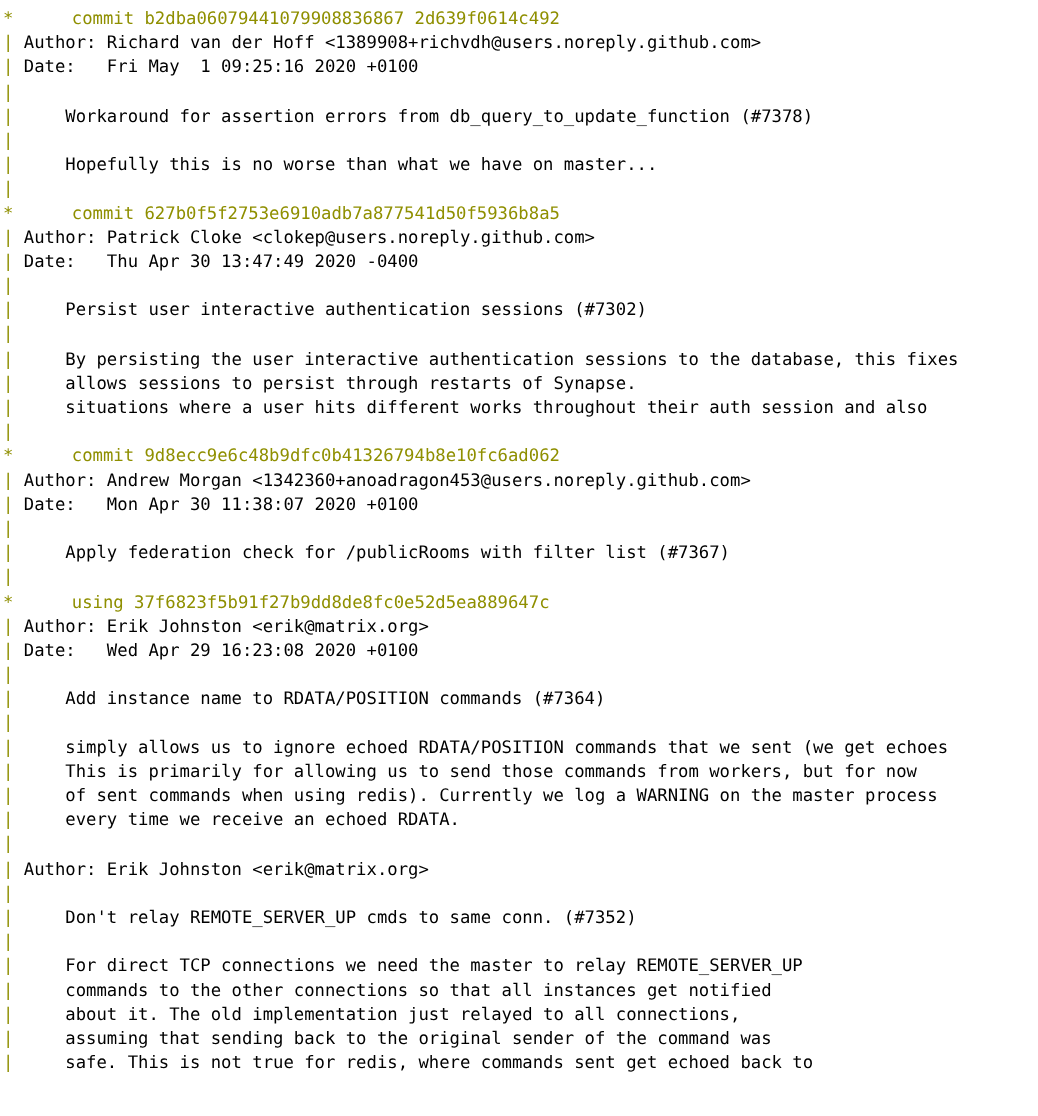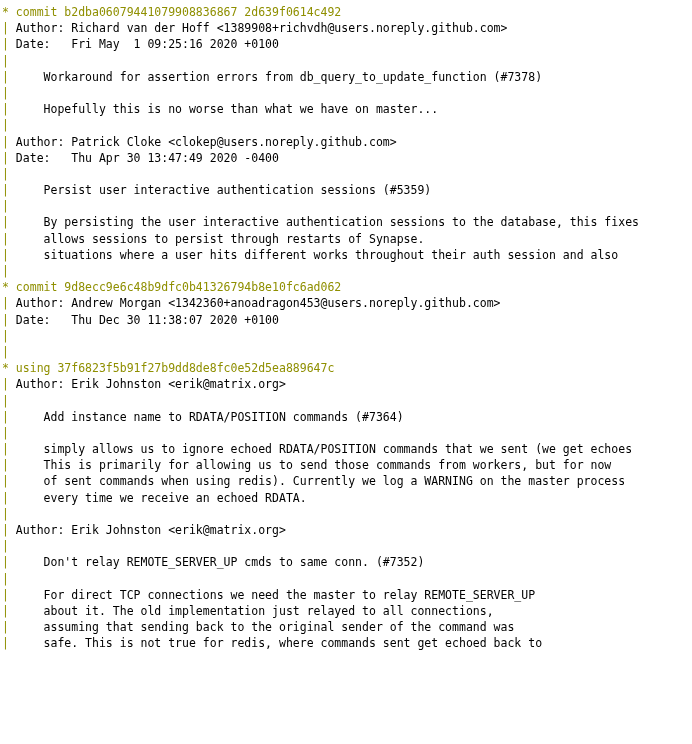--- a/index.html
+++ b/index.html
@@ -25,62 +25,67 @@
     padding-left: 2px;
   }
   .graph {
     color: #8f8f00;
   }
   .graph-star {
     color: #8f8f00;
   }
   .commit-hdr {
     color: #8f8f00;
+    margin-left: 32px;
   }
   .plain {
     color: #000000;
   }
 </style>
 </head>
 <body>
 
 <div id="log">
     <div class="line"><span class="graph-star">* </span><span class="commit-hdr">commit b2dba06079441079908836867 2d639f0614c492</span></div>
     <div class="line"><span class="graph">| </span><span class="plain">Author: Richard van der Hoff &lt;1389908+richvdh@users.noreply.github.com&gt;</span></div>
     <div class="line"><span class="graph">| </span><span class="plain">Date:   Fri May  1 09:25:16 2020 +0100</span></div>
     <div class="line"><span class="graph">| </span><span class="plain"></span></div>
     <div class="line"><span class="graph">| </span><span class="plain">    Workaround for assertion errors from db_query_to_update_function (#7378)</span></div>
     <div class="line"><span class="graph">| </span><span class="plain"></span></div>
     <div class="line"><span class="graph">| </span><span class="plain">    Hopefully this is no worse than what we have on master...</span></div>
     <div class="line"><span class="graph">| </span><span class="plain"></span></div>
+    <div class="line"><span class="graph-star">* </span><span class="commit-hdr">commit 627b0f5f2753e6910adb7a877541d50f5936b8a5</span></div>
     <div class="line"><span class="graph">| </span><span class="plain">Author: Patrick Cloke &lt;clokep@users.noreply.github.com&gt;</span></div>
     <div class="line"><span class="graph">| </span><span class="plain">Date:   Thu Apr 30 13:47:49 2020 -0400</span></div>
     <div class="line"><span class="graph">| </span><span class="plain"></span></div>
-    <div class="line"><span class="graph">| </span><span class="plain">    Persist user interactive authentication sessions (#5359)</span></div>
+    <div class="line"><span class="graph">| </span><span class="plain">    Persist user interactive authentication sessions (#7302)</span></div>
     <div class="line"><span class="graph">| </span><span class="plain"></span></div>
     <div class="line"><span class="graph">| </span><span class="plain">    By persisting the user interactive authentication sessions to the database, this fixes</span></div>
     <div class="line"><span class="graph">| </span><span class="plain">    allows sessions to persist through restarts of Synapse.</span></div>
     <div class="line"><span class="graph">| </span><span class="plain">    situations where a user hits different works throughout their auth session and also</span></div>
     <div class="line"><span class="graph">| </span><span class="plain"></span></div>
     <div class="line"><span class="graph-star">* </span><span class="commit-hdr">commit 9d8ecc9e6c48b9dfc0b41326794b8e10fc6ad062</span></div>
     <div class="line"><span class="graph">| </span><span class="plain">Author: Andrew Morgan &lt;1342360+anoadragon453@users.noreply.github.com&gt;</span></div>
-    <div class="line"><span class="graph">| </span><span class="plain">Date:   Thu Dec 30 11:38:07 2020 +0100</span></div>
+    <div class="line"><span class="graph">| </span><span class="plain">Date:   Mon Apr 30 11:38:07 2020 +0100</span></div>
     <div class="line"><span class="graph">| </span><span class="plain"></span></div>
+    <div class="line"><span class="graph">| </span><span class="plain">    Apply federation check for /publicRooms with filter list (#7367)</span></div>
     <div class="line"><span class="graph">| </span><span class="plain"></span></div>
     <div class="line"><span class="graph-star">* </span><span class="commit-hdr">using 37f6823f5b91f27b9dd8de8fc0e52d5ea889647c</span></div>
     <div class="line"><span class="graph">| </span><span class="plain">Author: Erik Johnston &lt;erik@matrix.org&gt;</span></div>
+    <div class="line"><span class="graph">| </span><span class="plain">Date:   Wed Apr 29 16:23:08 2020 +0100</span></div>
     <div class="line"><span class="graph">| </span><span class="plain"></span></div>
     <div class="line"><span class="graph">| </span><span class="plain">    Add instance name to RDATA/POSITION commands (#7364)</span></div>
     <div class="line"><span class="graph">| </span><span class="plain"></span></div>
     <div class="line"><span class="graph">| </span><span class="plain">    simply allows us to ignore echoed RDATA/POSITION commands that we sent (we get echoes</span></div>
     <div class="line"><span class="graph">| </span><span class="plain">    This is primarily for allowing us to send those commands from workers, but for now</span></div>
     <div class="line"><span class="graph">| </span><span class="plain">    of sent commands when using redis). Currently we log a WARNING on the master process</span></div>
     <div class="line"><span class="graph">| </span><span class="plain">    every time we receive an echoed RDATA.</span></div>
     <div class="line"><span class="graph">| </span><span class="plain"></span></div>
     <div class="line"><span class="graph">| </span><span class="plain">Author: Erik Johnston &lt;erik@matrix.org&gt;</span></div>
     <div class="line"><span class="graph">| </span><span class="plain"></span></div>
     <div class="line"><span class="graph">| </span><span class="plain">    Don't relay REMOTE_SERVER_UP cmds to same conn. (#7352)</span></div>
     <div class="line"><span class="graph">| </span><span class="plain"></span></div>
     <div class="line"><span class="graph">| </span><span class="plain">    For direct TCP connections we need the master to relay REMOTE_SERVER_UP</span></div>
+    <div class="line"><span class="graph">| </span><span class="plain">    commands to the other connections so that all instances get notified</span></div>
     <div class="line"><span class="graph">| </span><span class="plain">    about it. The old implementation just relayed to all connections,</span></div>
     <div class="line"><span class="graph">| </span><span class="plain">    assuming that sending back to the original sender of the command was</span></div>
     <div class="line"><span class="graph">| </span><span class="plain">    safe. This is not true for redis, where commands sent get echoed back to</span></div>
   </div>
 
 </body></html>

